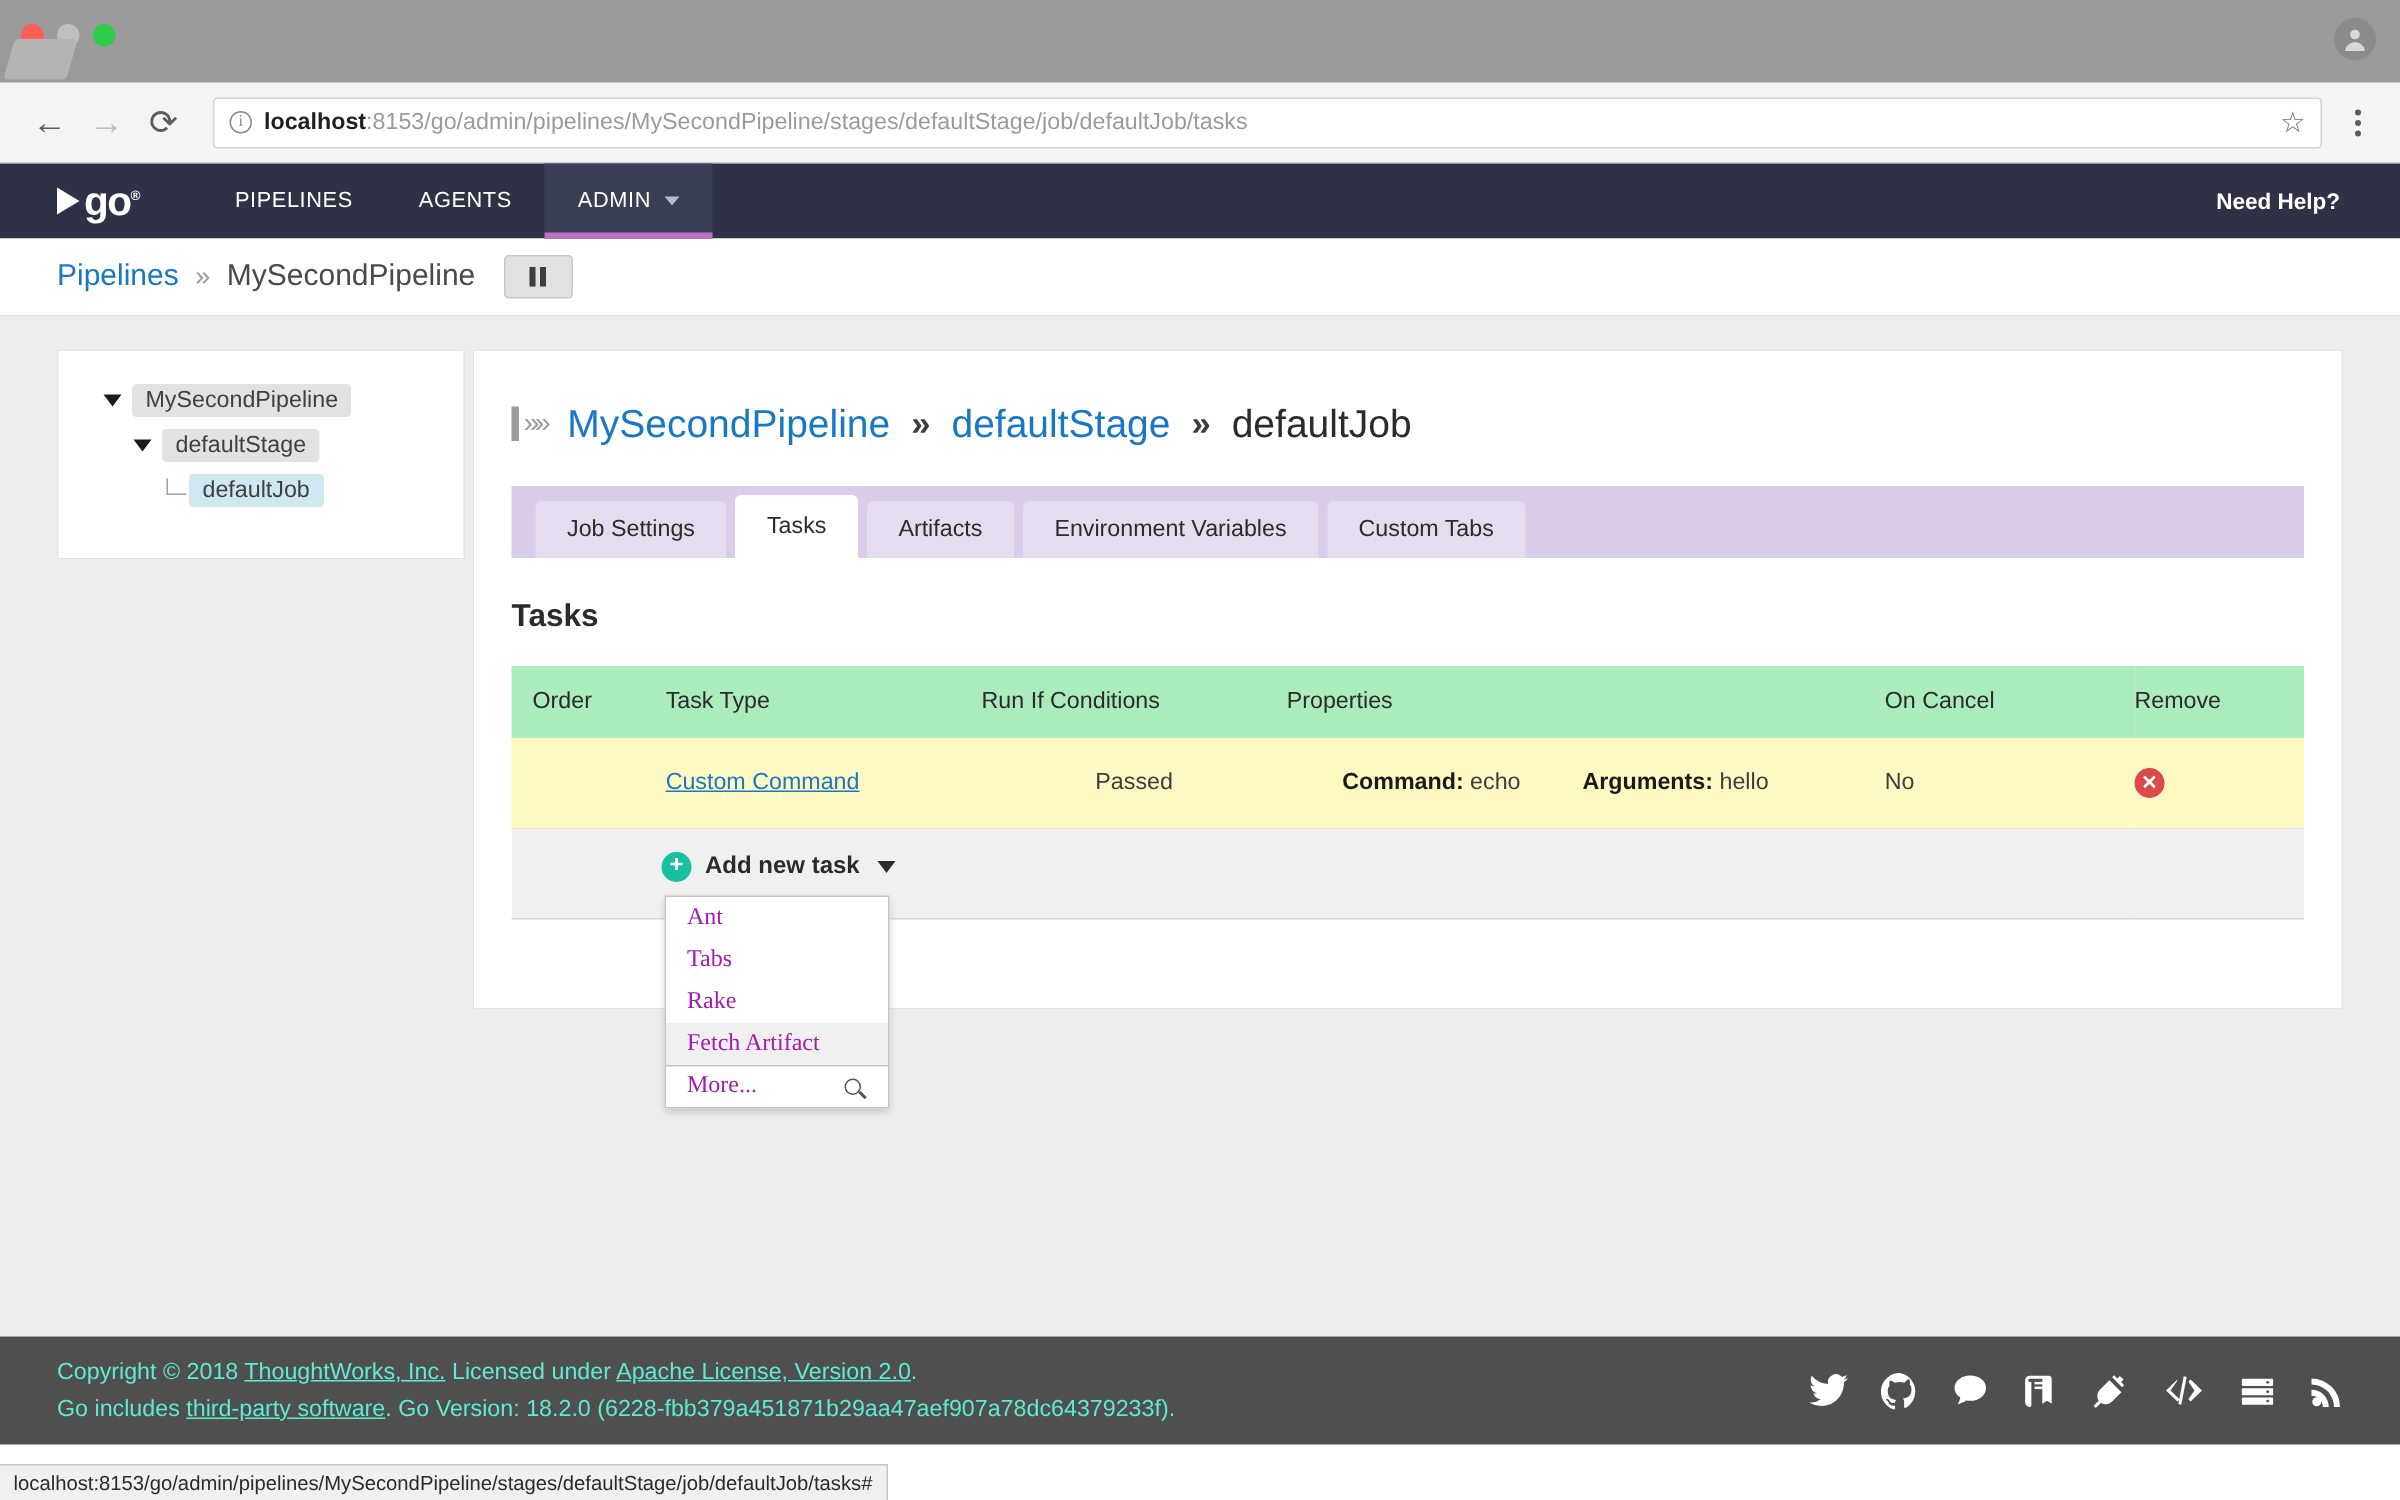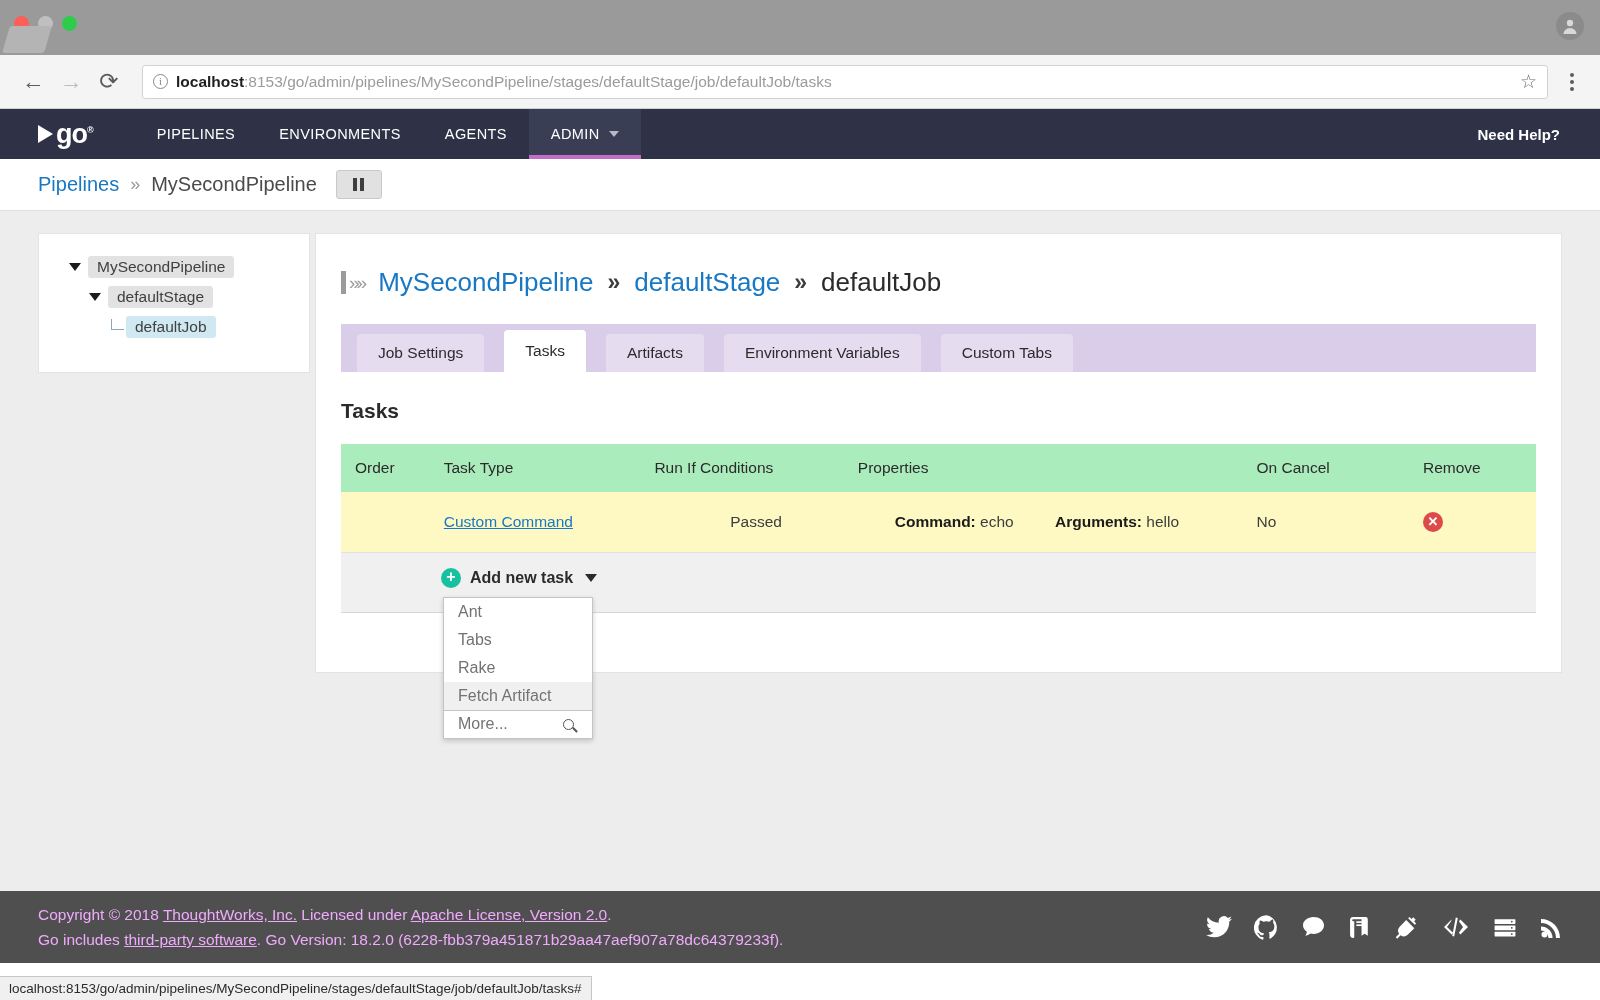--- a/index.html
+++ b/index.html
@@ -155,21 +155,21 @@
   .job-title { display: flex; align-items: center; gap: 14px; padding: 3px 0 26px 0; }
   .job-icon { display: flex; align-items: center; gap: 3px; }
   .job-icon .bar { width: 5px; height: 23px; background: #9b9b9b; display: block; }
   .job-icon .chev { color: #9b9b9b; font-size: 19px; letter-spacing: -3px; line-height: 1; }
   .job-title .lnk { color: #1878c4; font-size: 26px; }
   .job-title .sep { color: #3d3d3d; font-size: 23px; font-weight: bold; }
   .job-title .cur { color: #2b2b2b; font-size: 26px; }
 
   .tabstrip {
     background: #d9cde9; height: 48px; display: flex; align-items: flex-end;
-    padding: 0 0 0 16px; gap: 20px;
+    padding: 0 0 0 16px; gap: 6px;
   }
   .tabstrip-item {
     background: #e5dcf0; color: #2b2b2b; font-size: 15.5px;
     padding: 11px 21px 12px 21px; border-radius: 4px 4px 0 0;
     line-height: 1;
   }
   .tabstrip-item.active { background: #ffffff; padding-top: 13px; padding-bottom: 14px; }
 
   .section-title { font-size: 21px; color: #2b2b2b; font-weight: bold; margin: 27px 0 21px 0; }
 
@@ -214,40 +214,40 @@
     width: 0; height: 0; margin-left: 3px;
     border-left: 6px solid transparent; border-right: 6px solid transparent;
     border-top: 8px solid #2b2b2b;
   }
   .dropdown {
     position: absolute; left: 102px; top: 44px; width: 150px;
     background: #ffffff; border: 1px solid #c4c4c4; z-index: 40;
     box-shadow: 0 2px 5px rgba(0,0,0,0.18);
   }
   .dd-item {
-    padding: 6px 14px; font-size: 16px; color: #737373; height: 28px;
-    display: flex; align-items: center;
+    padding: 6px 14px; font-size: 16px; color: #a21caf; height: 28px;
+    display: flex; align-items: center; font-family: Liberation Serif, serif;
   }
   .dd-item.hl { background: #f0f0f0; }
   .dd-item.more { border-top: 1px solid #c4c4c4; justify-content: space-between; }
   .magnifier {
     width: 11px; height: 11px; border: 1.8px solid #555; border-radius: 50%;
     position: relative; margin-right: 4px;
   }
   .magnifier::after {
     content: ""; position: absolute; width: 1.8px; height: 6px; background: #555;
     transform: rotate(-45deg); right: -3px; bottom: -4px;
   }
 
   
   .footer {
     background: #4f4f4f; height: 72px; width: 1600px;
     display: flex; align-items: center; padding: 0 38px;
   }
-  .footer-text { color: #f0abfc; font-size: 15.5px; line-height: 25px; }
+  .footer-text { color: #5eead4; font-size: 15.5px; line-height: 25px; }
   .footer-text u { text-decoration: underline; }
   .footer-icons { margin-left: auto; display: flex; align-items: center; gap: 22px; }
   .fi { fill: #ffffff; display: block; }
   .statusbar {
     position: absolute; left: 0; bottom: 0; height: 24px;
     background: #f0f0f0; border: 1px solid #c6c6c6; border-left: none; border-bottom: none;
     display: flex; align-items: center; padding: 0 9px;
     font-size: 13.5px; color: #2b2b2b; z-index: 60;
   }
 </style>
@@ -290,23 +290,20 @@
 <div class="app">
 
   <div class="go-header">
     <div class="go-logo">
       <span class="play"></span>
       <span class="word"><span>go</span><sup>®</sup></span>
     </div>
     <nav class="go-nav">
       <div class="go-nav-item">
           <span>PIPELINES</span>
-        </div>
-      <div class="go-nav-item">
-          <span>ENVIRONMENTS</span>
         </div>
       <div class="go-nav-item">
           <span>AGENTS</span>
         </div>
       <div class="go-nav-item active">
         <span>ADMIN</span>
         <span class="caret-down"></span>
       </div>
     </nav>
     <div class="need-help">

